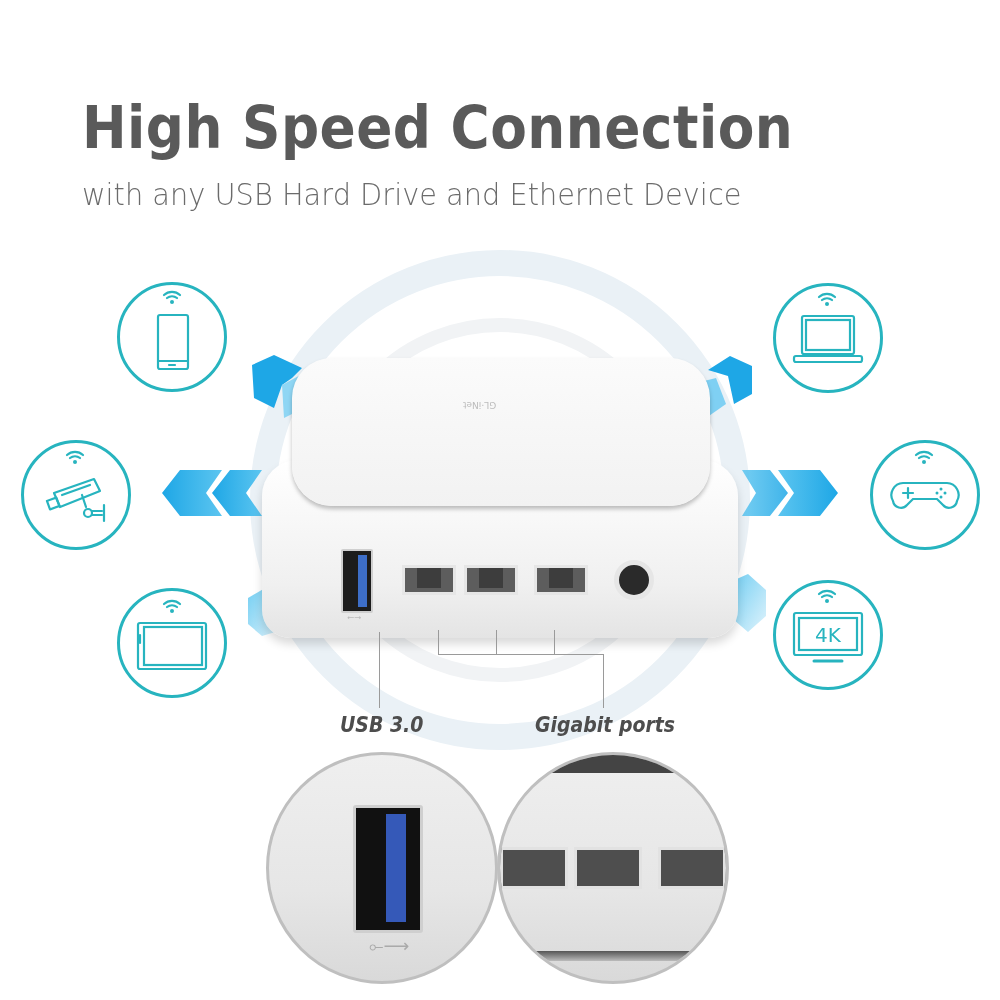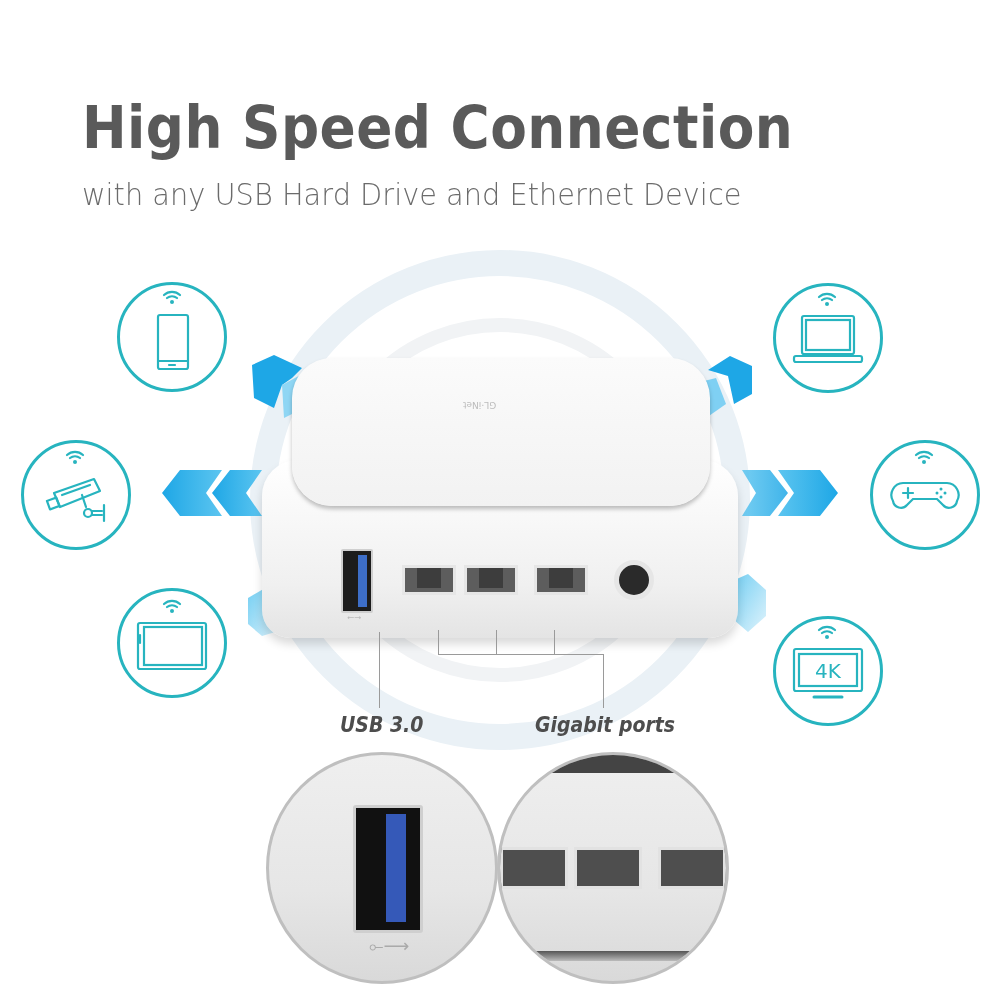--- a/index.html
+++ b/index.html
@@ -144,21 +144,21 @@
     </g>
     <g fill="#27b4bf">
       <circle cx="51" cy="19" r="2"></circle>
       <circle cx="68" cy="46" r="1.5"></circle>
         <circle cx="72" cy="50" r="1.5"></circle>
         <circle cx="68" cy="54" r="1.5"></circle>
         <circle cx="64" cy="50" r="1.5"></circle>
     </g>
   </svg>
 </div>
-<div class="abs device-circle" style="left:773px;top:616px;">
+<div class="abs device-circle" style="left:773px;top:580px;">
   <svg viewBox="0 0 104 104">
     <g fill="none" stroke="#27b4bf" stroke-width="2.2" stroke-linecap="round">
       <path d="M46 14 a8 8 0 0 1 10 0"></path>
         <path d="M43 11 a12 12 0 0 1 16 0"></path>
       <rect x="18" y="30" width="68" height="42" rx="2"></rect>
       <rect x="23" y="35" width="58" height="32"></rect>
       <line x1="38" y1="78" x2="66" y2="78" stroke-width="3"></line>
     </g>
     <circle cx="51" cy="18" r="2" fill="#27b4bf"></circle>
     <text x="52" y="59" text-anchor="middle" font-family="DejaVu Sans, sans-serif" font-size="20" fill="#27b4bf">4K</text>

